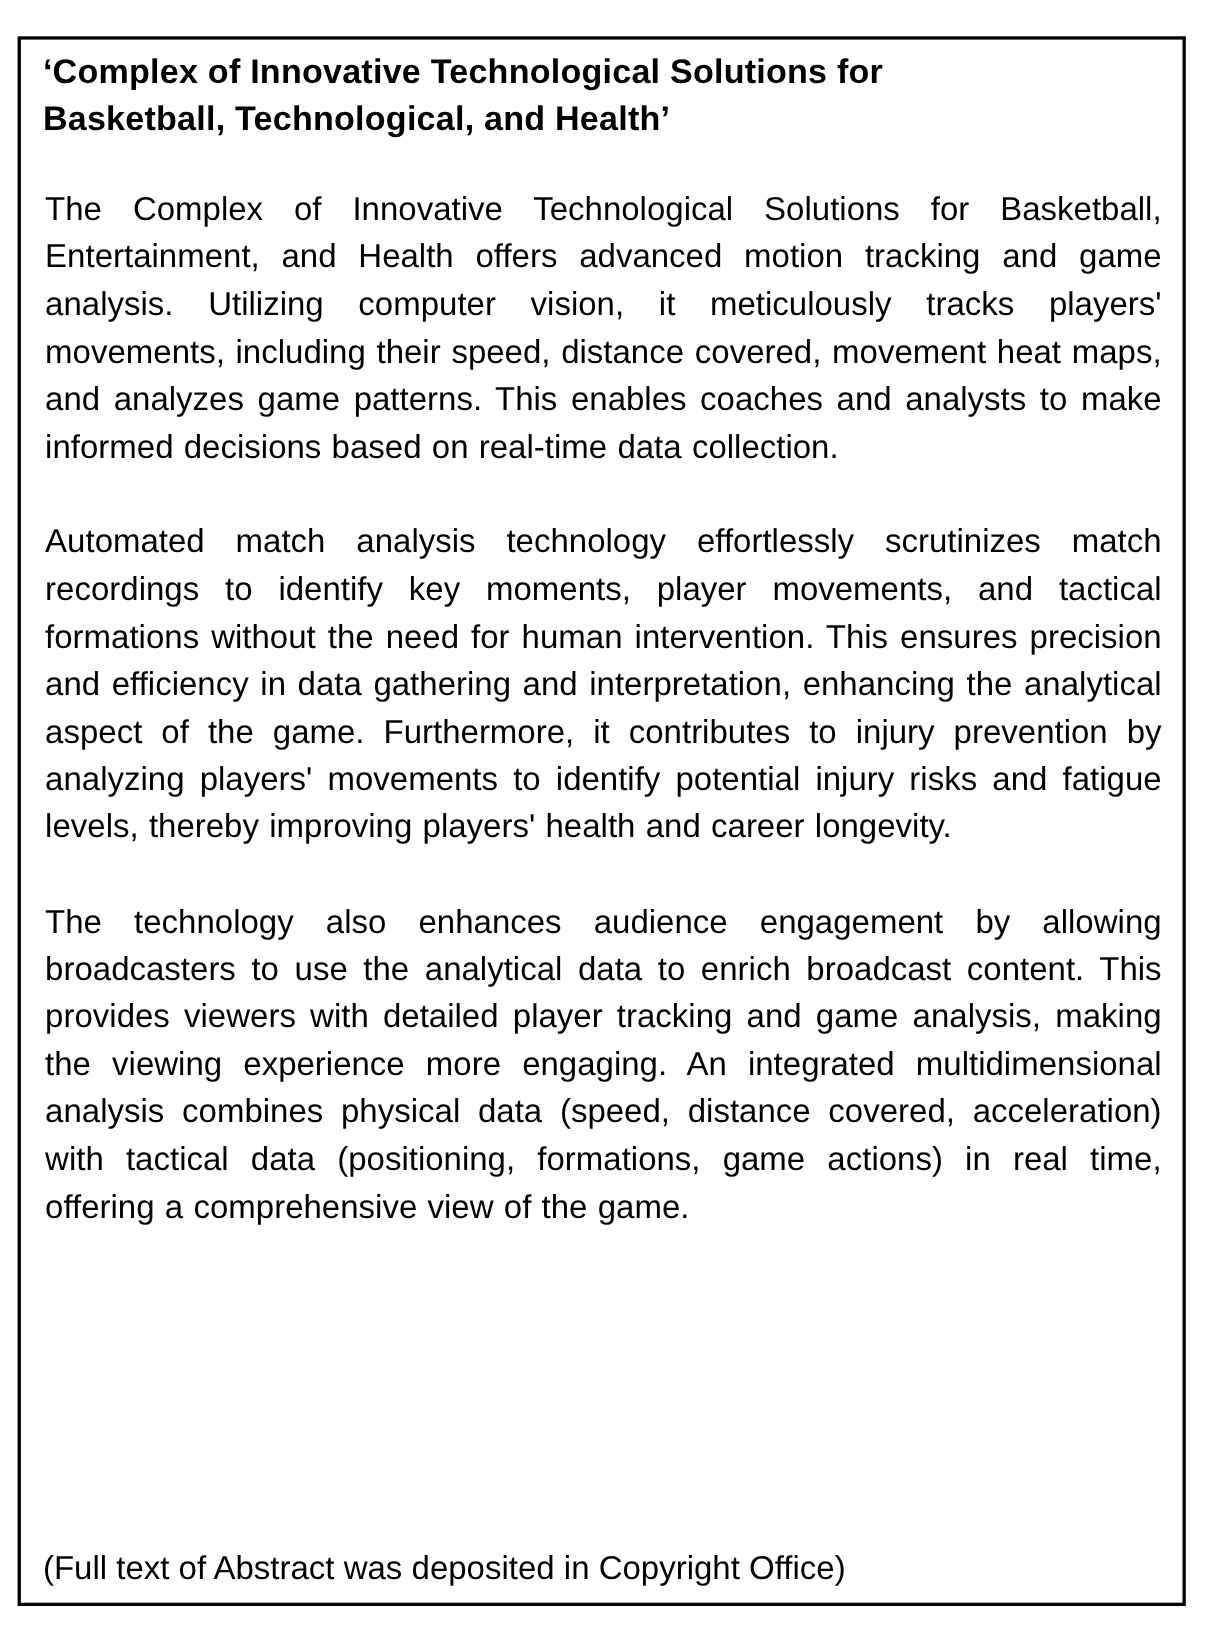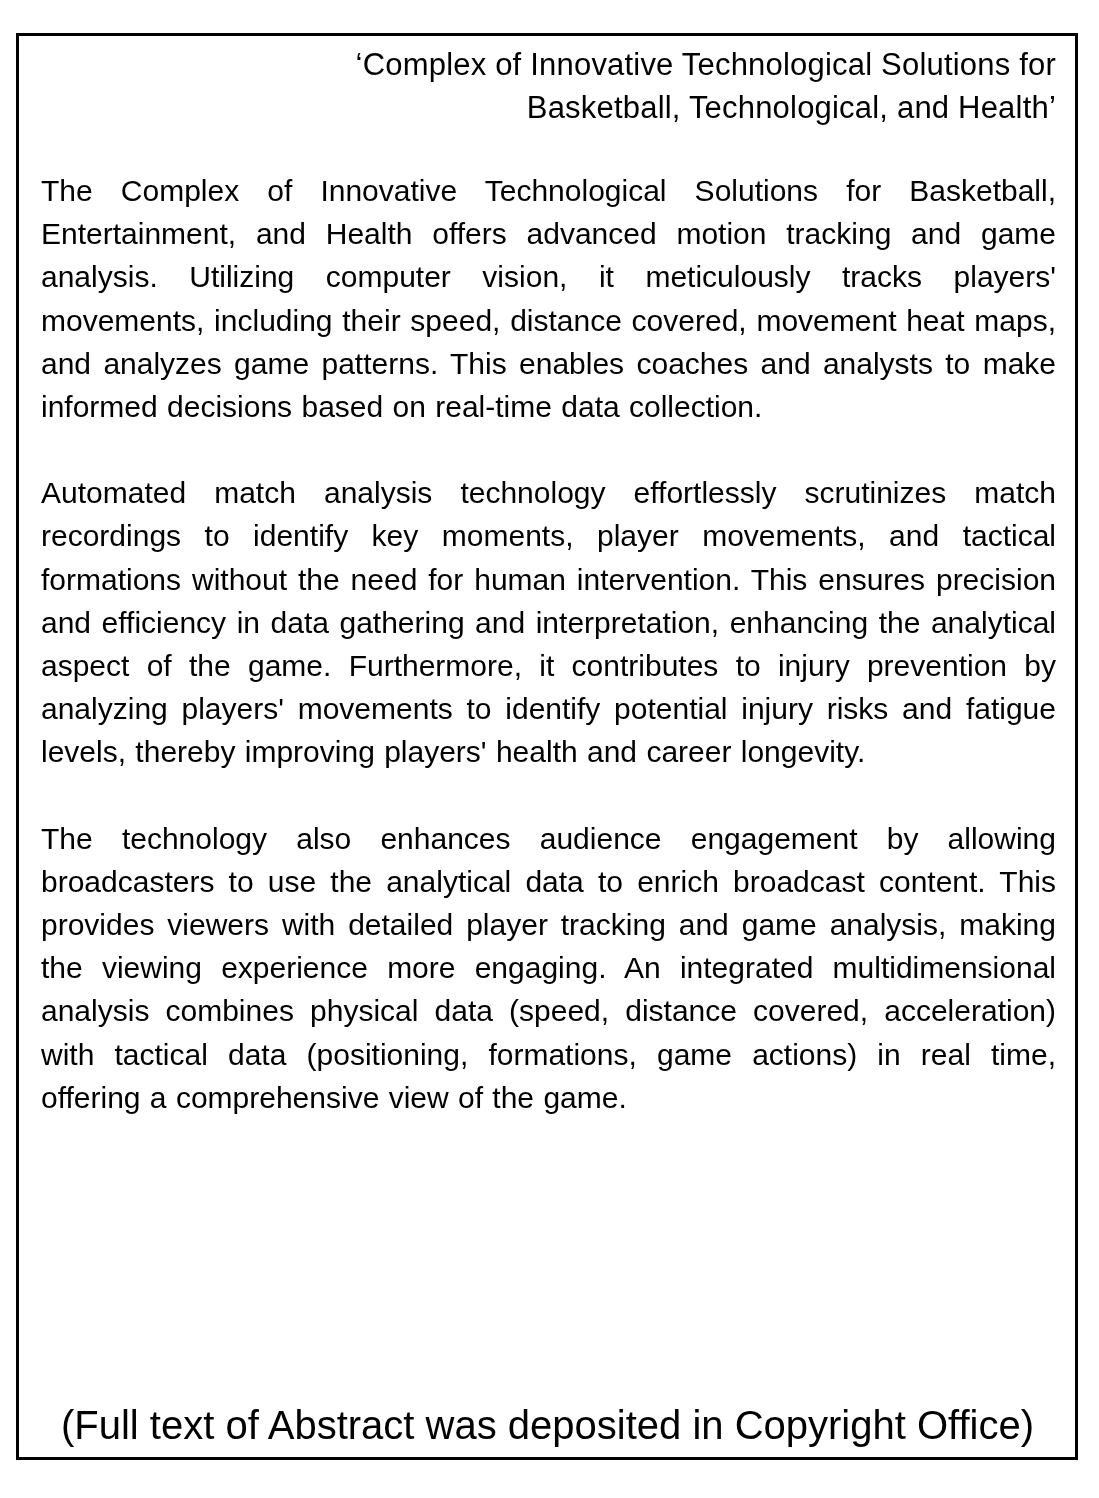--- a/index.html
+++ b/index.html
@@ -25,41 +25,41 @@
     box-sizing: border-box;
     border: 3px solid #000000;
     padding: 7px 19px 10px 20px;
     display: flex;
     flex-direction: column;
   }
   .doc-title {
     margin: 0 0 40px 0;
     font-size: 31px;
     line-height: 43px;
-    font-weight: normal;
-    text-align: right;
+    font-weight: bold;
+    text-align: left;
     letter-spacing: 0.2px;
   }
   .doc-title .title-line {
     display: block;
   }
   .body-paragraph {
     margin: 0 0 43px 2px;
     font-size: 30px;
     line-height: 43.2px;
     text-align: justify;
     text-justify: inter-word;
     word-spacing: 1px;
   }
   .footer-note {
     margin-top: auto;
     margin-bottom: 0;
-    font-size: 40px;
+    font-size: 30px;
     line-height: 43px;
-    text-align: center;
+    text-align: left;
   }
 </style>
 </head>
 <body>
 
 <div class="sheet">
   <div class="abstract-box">
 
     <h1 class="doc-title">
       <span class="title-line">‘Complex of Innovative Technological Solutions for</span>

